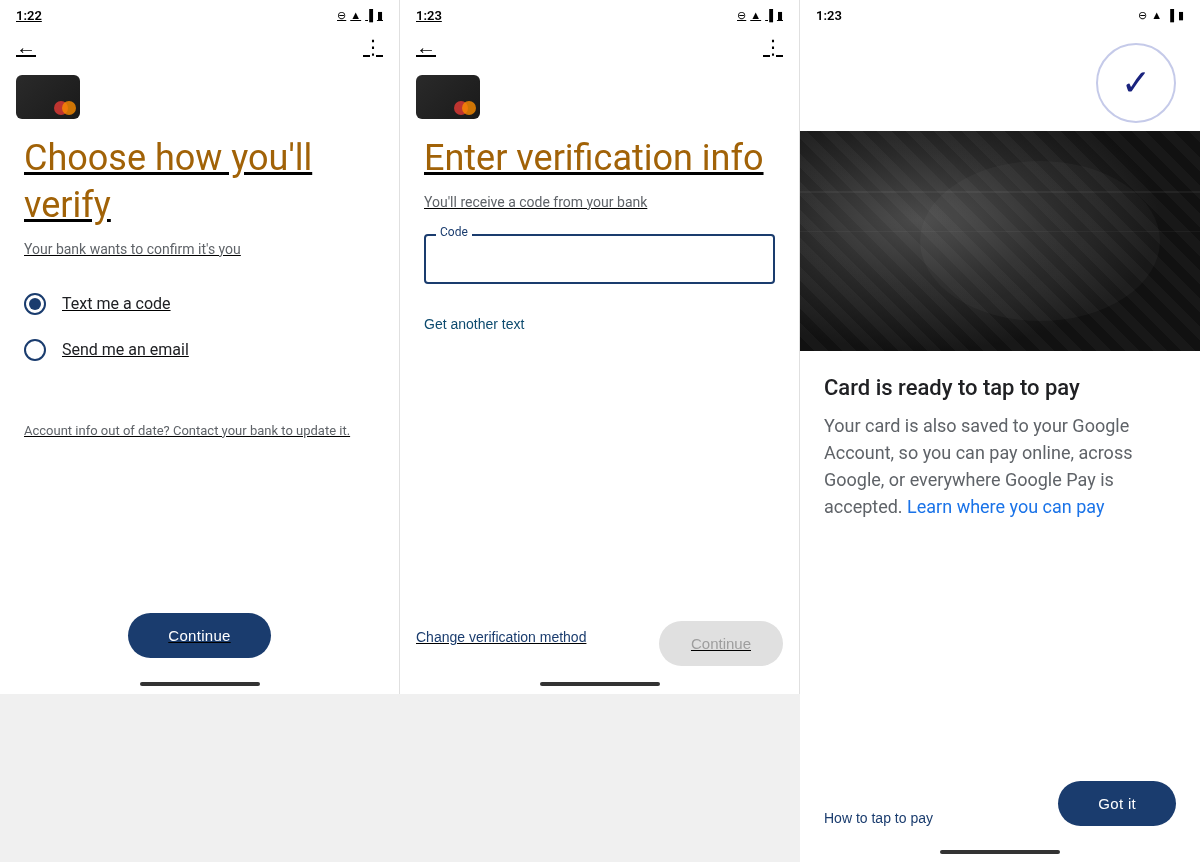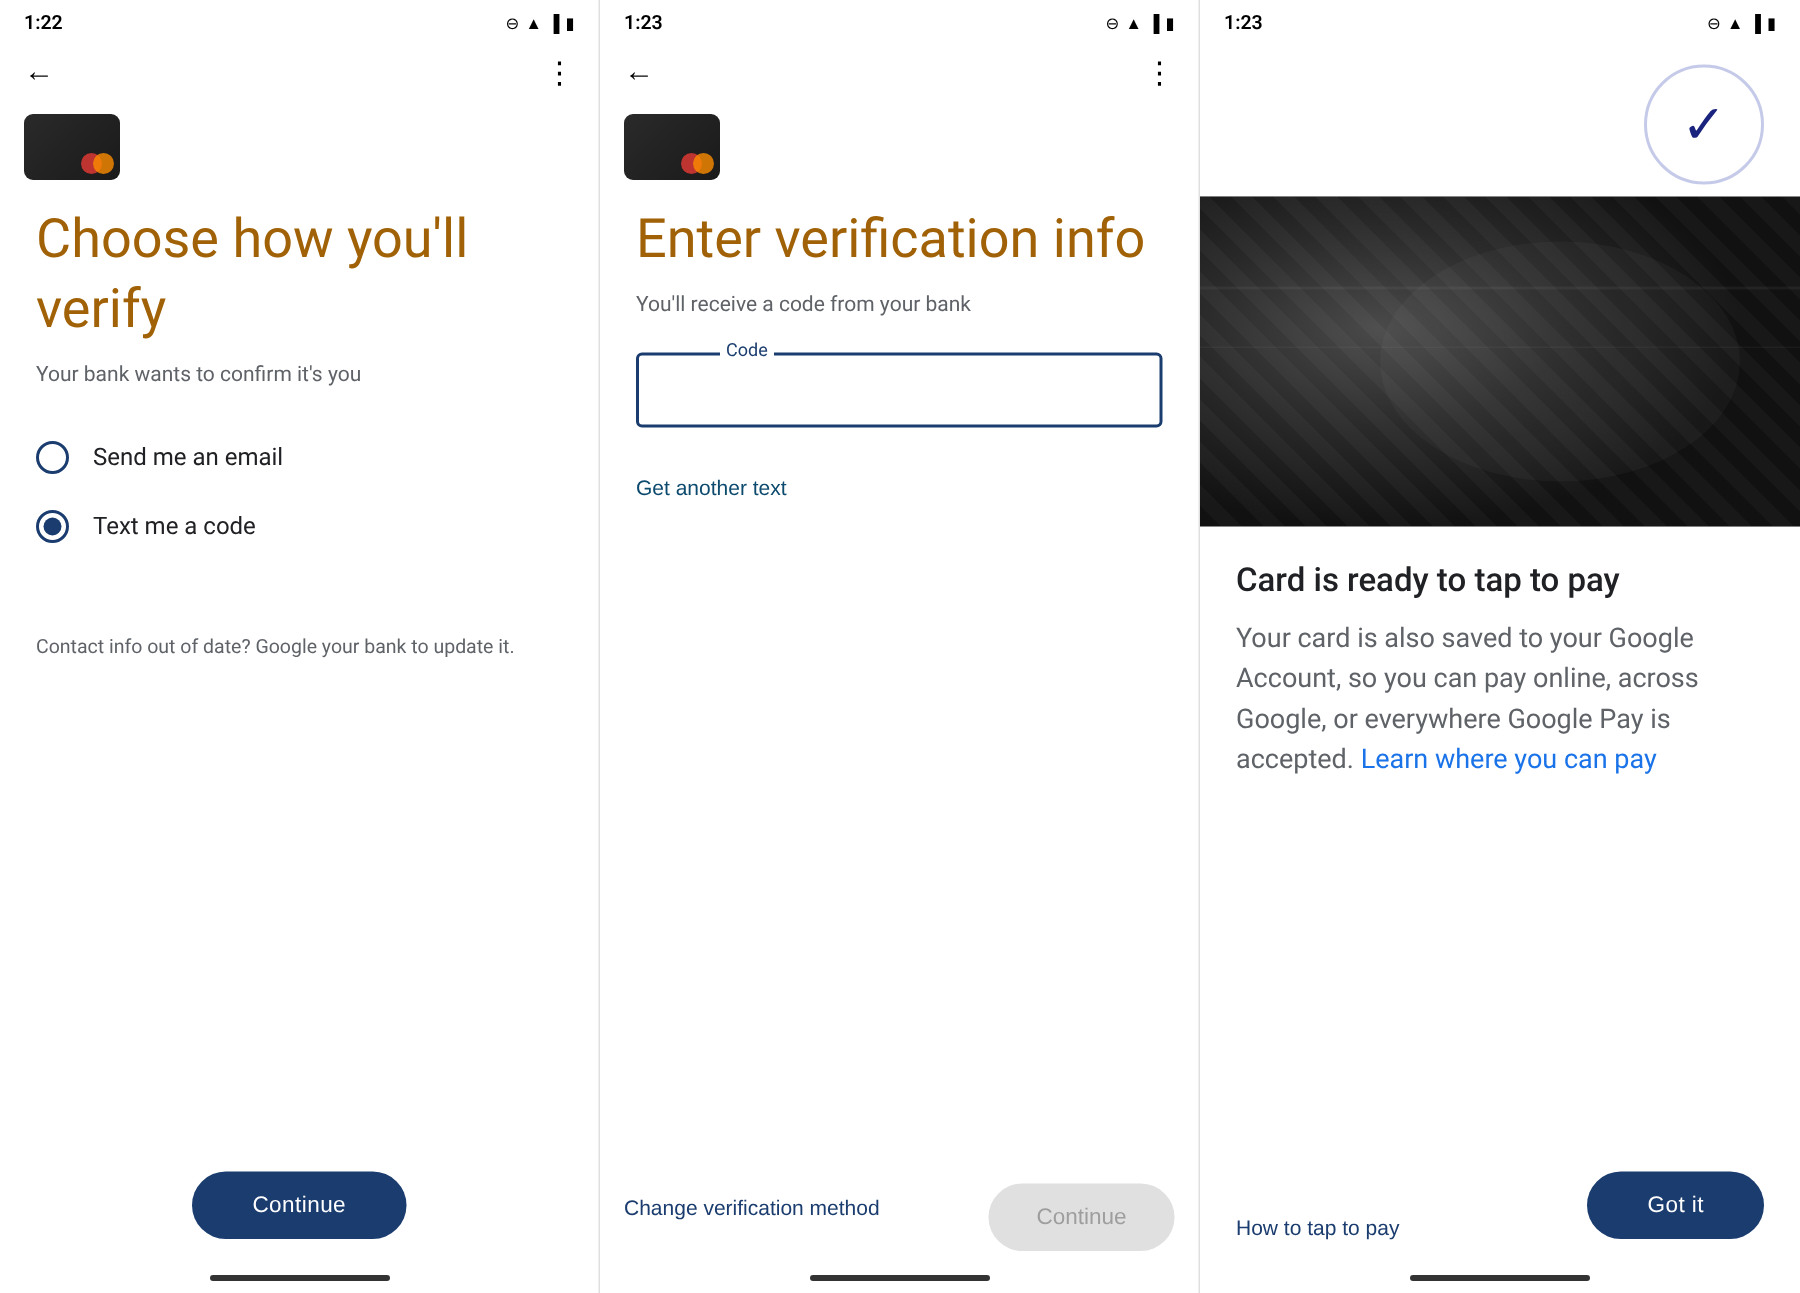--- a/index.html
+++ b/index.html
@@ -7,26 +7,27 @@
       font-family: 'Roboto', Arial, sans-serif;
       background: #f0f0f0;
       display: flex;
       width: 1200px;
       height: 862px;
       overflow: hidden;
     }
 
     .phone-panel {
       width: 400px;
-      height: 862px;
+      height: 694px;
       background: #ffffff;
       display: flex;
       flex-direction: column;
       position: relative;
       border-right: 1px solid #e0e0e0;
+      text-decoration: underline;
     }
 
     .status-bar {
       display: flex;
       align-items: center;
       justify-content: space-between;
       padding: 8px 16px 4px;
       font-size: 12px;
       font-weight: 500;
       color: #000;
@@ -201,21 +202,20 @@
     }
 
     .code-input-label {
       position: absolute;
       top: -9px;
       left: 12px;
       background: #fff;
       padding: 0 4px;
       font-size: 12px;
       color: #1a3c6e;
-      margin-left: 44px;
     }
 
     .code-input {
       border: 2px solid #1a3c6e;
       border-radius: 4px;
       padding: 14px 12px;
       font-size: 16px;
       width: 100%;
       outline: none;
       color: #202124;
@@ -346,30 +346,30 @@
       <div class="card-thumb-circle circle-red"></div>
       <div class="card-thumb-circle circle-orange" style="margin-left:-6px;"></div>
     </div>
   </div>
 
   <div class="panel-content">
     <h1 class="main-title">Choose how you'll verify</h1>
     <p class="subtitle">Your bank wants to confirm it's you</p>
 
     <div class="radio-option">
+      <div class="radio-circle selected"></div>
+      <span class="radio-label">Text me a code</span>
+    </div>
+
+    <div class="radio-option">
       <div class="radio-circle"></div>
       <span class="radio-label">Send me an email</span>
     </div>
 
-    <div class="radio-option">
-      <div class="radio-circle selected"></div>
-      <span class="radio-label">Text me a code</span>
-    </div>
-
-    <p class="contact-info">Contact info out of date? Google your bank to update it.</p>
+    <p class="contact-info">Account info out of date? Contact your bank to update it.</p>
   </div>
 
   <div class="panel-footer">
     <button class="btn-primary">Continue</button>
   </div>
 
   <div class="home-indicator"></div>
 </div>
 
 <div class="phone-panel">

